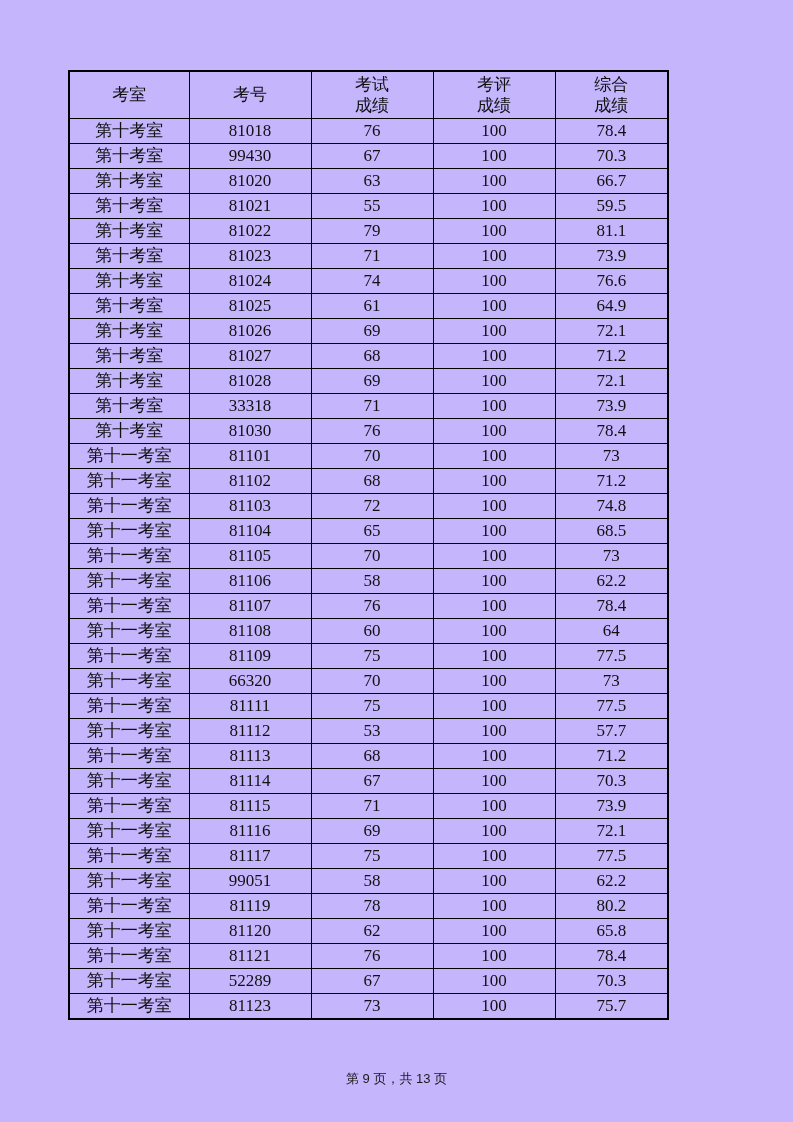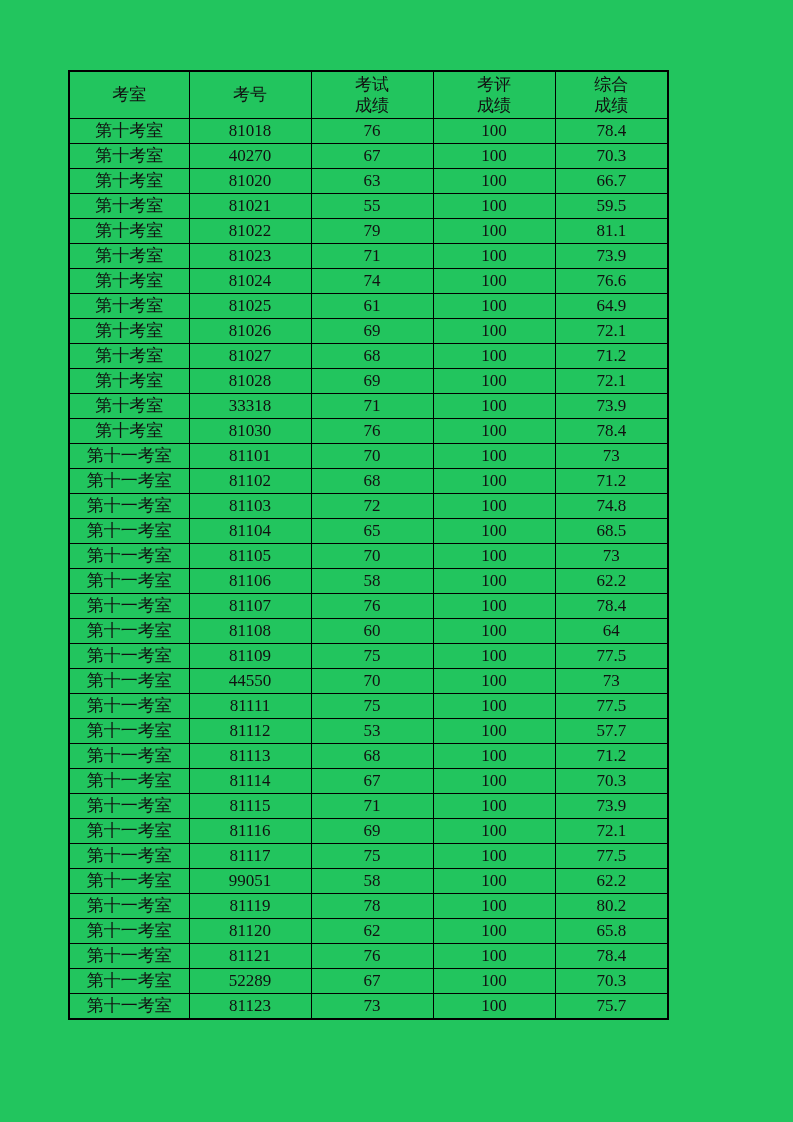--- a/index.html
+++ b/index.html
@@ -11,21 +11,21 @@
     height: 1122px;
     background: #ffffff;
     position: relative;
     color: #000000;
     font-family: "Liberation Serif", "DejaVu Serif", serif;
     overflow: hidden;
   }
   .page {
     position: absolute;
     inset: 0;
-    background: #22c55e;
+    background: #c4b5fd;
   }
   table.score-table {
     position: absolute;
     left: 68px;
     top: 70px;
     border-collapse: collapse;
     table-layout: fixed;
     width: 599px;
     border: 2.5px solid #000000;
   }
@@ -90,21 +90,21 @@
     <tbody id="table-body">
         <tr>
           <td>第十考室</td>
           <td>81018</td>
           <td>76</td>
           <td>100</td>
           <td>78.4</td>
         </tr>
         <tr>
           <td>第十考室</td>
-          <td>40270</td>
+          <td>99430</td>
           <td>67</td>
           <td>100</td>
           <td>70.3</td>
         </tr>
         <tr>
           <td>第十考室</td>
           <td>81020</td>
           <td>63</td>
           <td>100</td>
           <td>66.7</td>
@@ -237,21 +237,21 @@
         </tr>
         <tr>
           <td>第十一考室</td>
           <td>81109</td>
           <td>75</td>
           <td>100</td>
           <td>77.5</td>
         </tr>
         <tr>
           <td>第十一考室</td>
-          <td>44550</td>
+          <td>66320</td>
           <td>70</td>
           <td>100</td>
           <td>73</td>
         </tr>
         <tr>
           <td>第十一考室</td>
           <td>81111</td>
           <td>75</td>
           <td>100</td>
           <td>77.5</td>
@@ -336,14 +336,15 @@
         <tr>
           <td>第十一考室</td>
           <td>81123</td>
           <td>73</td>
           <td>100</td>
           <td>75.7</td>
         </tr>
       </tbody>
   </table>
 
+  <div class="footer">第 9 页，共 13 页</div>
 
 </div>
 
 </body></html>

